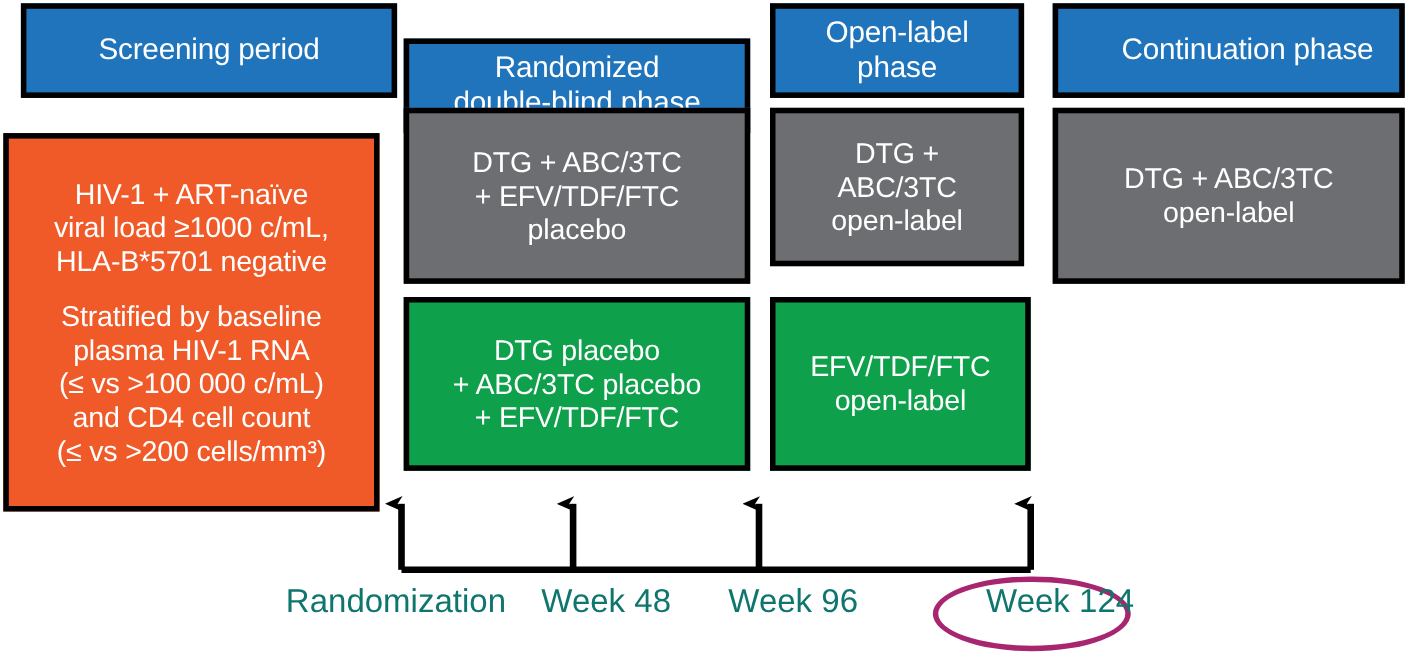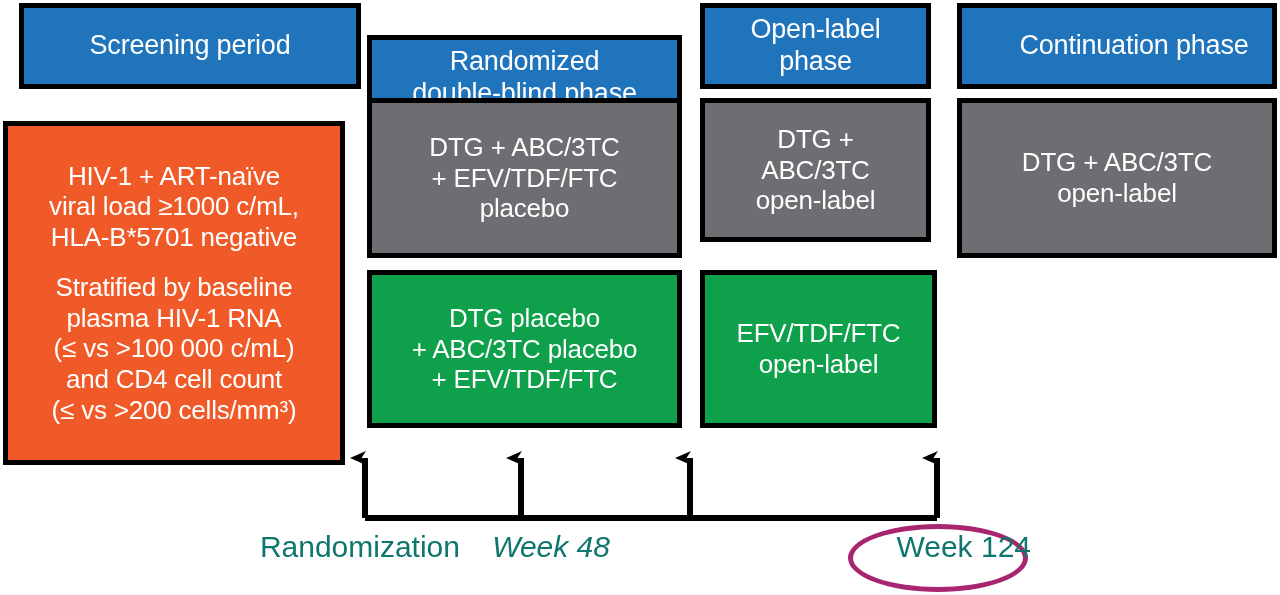--- a/index.html
+++ b/index.html
@@ -85,21 +85,21 @@
   }
   .tick-label {
     position: absolute;
     top: 0;
     font-size: 30px;
     color: #0f766e;
     white-space: nowrap;
     text-align: right;
   }
   .tick-randomization { left: 200px; width: 260px; }
-  .tick-week48        { left: 430px; width: 180px; font-style: italic; }
+  .tick-week48        { left: 430px; width: 180px; }
   .tick-week96        { left: 600px; width: 180px; }
   .tick-week144       { left: 845px; width: 186px; }
 
   .highlight-ellipse {
     position: absolute;
     left: 848px;
     top: 524px;
     width: 180px;
     height: 68px;
     border: 5px solid #a8256f;
@@ -183,16 +183,17 @@
     <line x1="521" y1="88" x2="521" y2="28" stroke="#000000" stroke-width="6" marker-end="url(#uparrow)"></line>
     <line x1="690" y1="88" x2="690" y2="28" stroke="#000000" stroke-width="6" marker-end="url(#uparrow)"></line>
     <line x1="937" y1="88" x2="937" y2="28" stroke="#000000" stroke-width="6" marker-end="url(#uparrow)"></line>
   </svg>
 
   <div class="highlight-ellipse"></div>
 
   <div class="tick-labels">
     <div class="tick-label tick-randomization">Randomization</div>
     <div class="tick-label tick-week48">Week 48</div>
+    <div class="tick-label tick-week96">Week 96</div>
     <div class="tick-label tick-week144">Week 124</div>
   </div>
 
 </div>
 
 </body></html>

